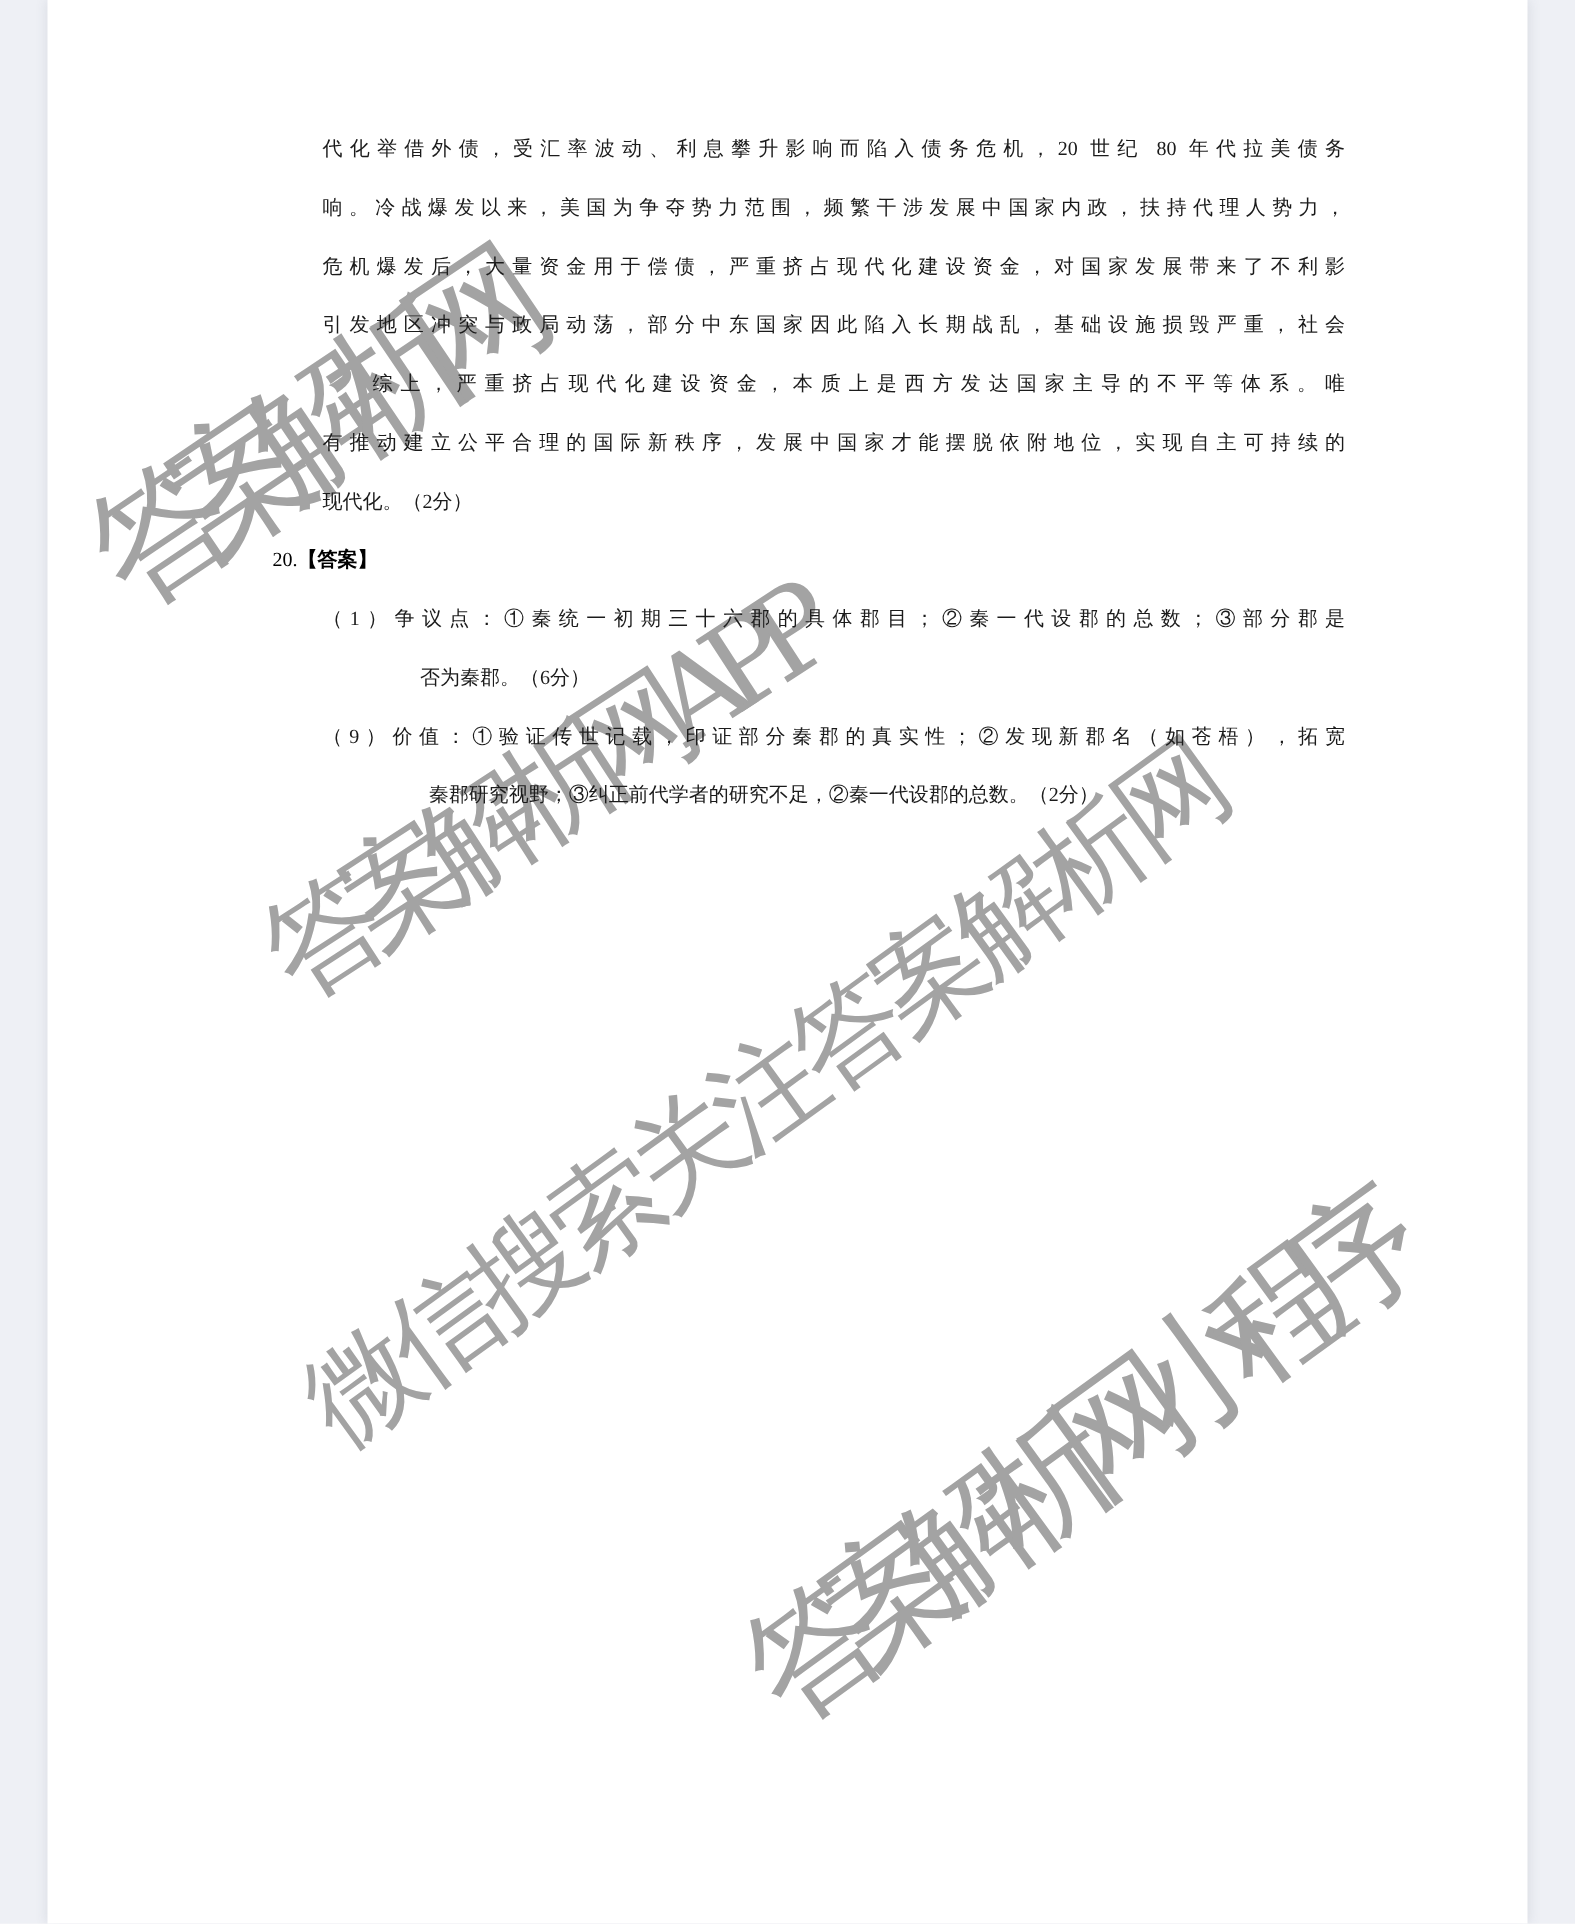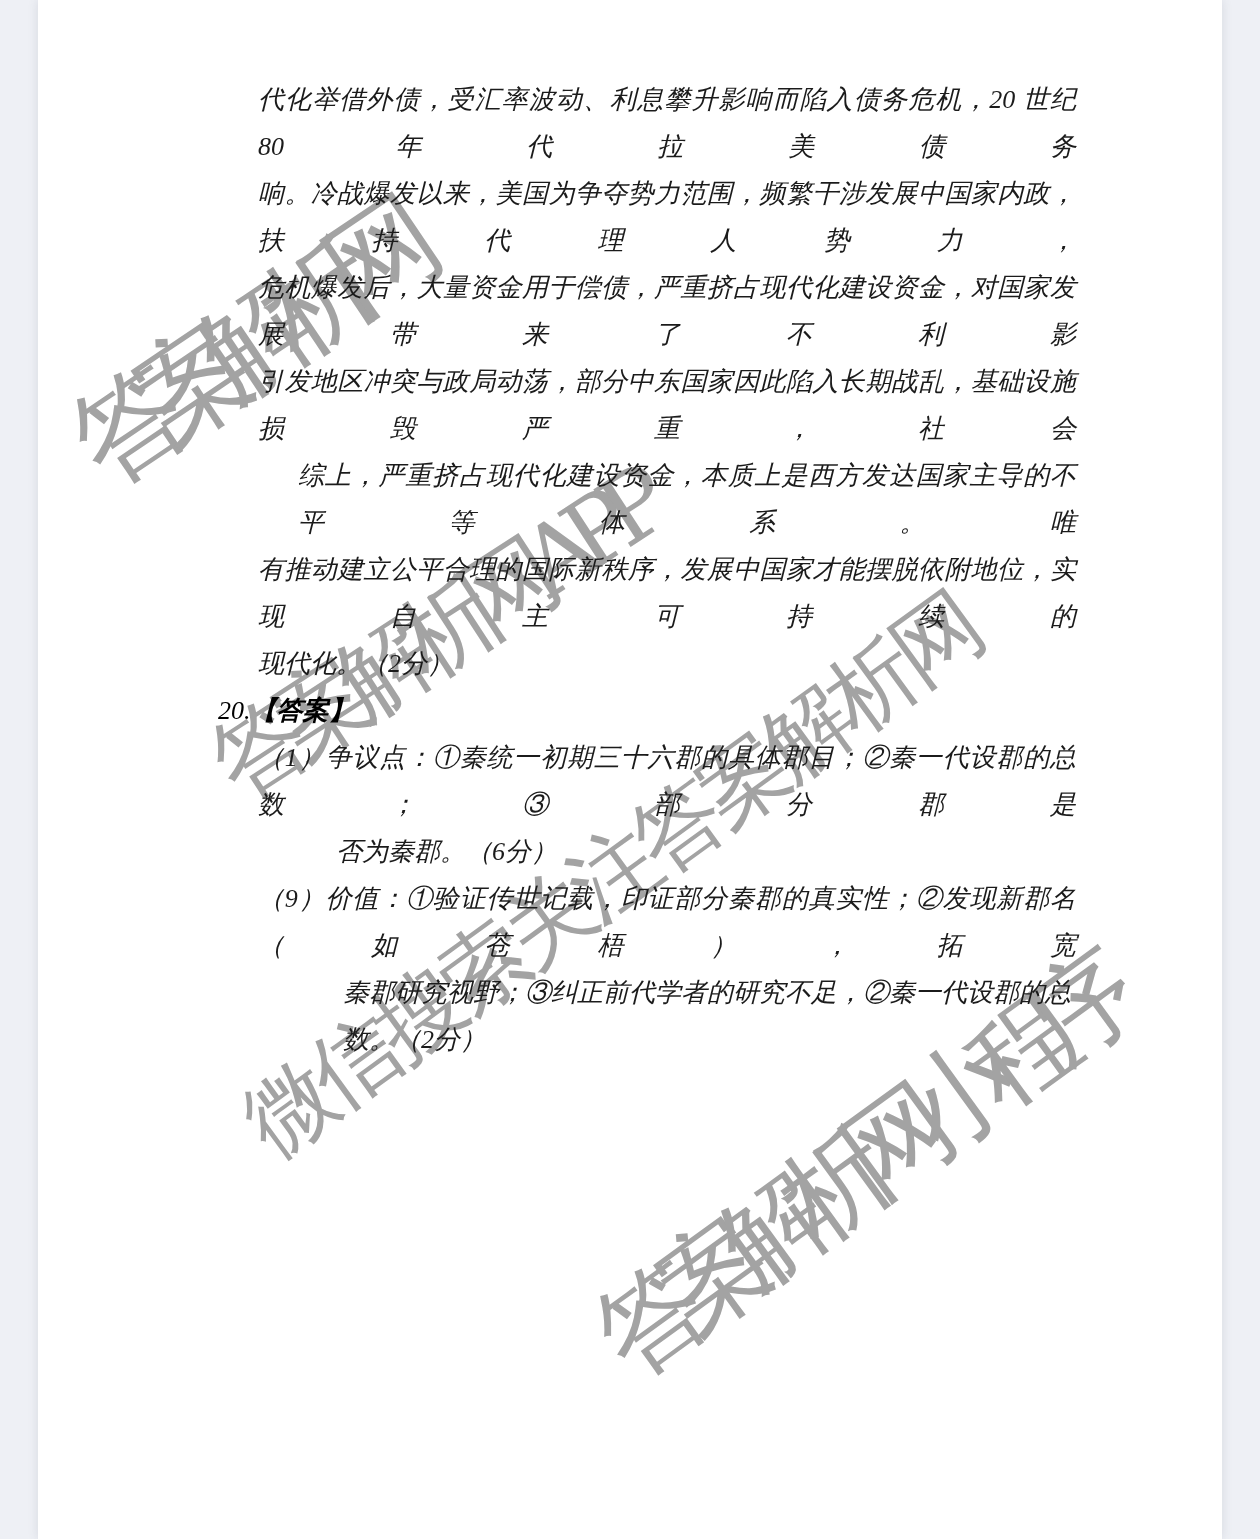--- a/index.html
+++ b/index.html
@@ -30,27 +30,26 @@
     line-height:1;
     pointer-events:none;
   }
   #wm-topleft     { left:85px;  top:400px;  font-size:110px; letter-spacing:-34px; transform:rotate(-34deg); }
   #wm-middle      { left:222px; top:727px;  font-size:94px;  letter-spacing:-20px; transform:rotate(-33deg); }
   #wm-wechat      { left:255px; top:1090px; font-size:88px;  letter-spacing:-8px;  transform:rotate(-36deg); }
   #wm-bottomright { left:610px; top:1297px; font-size:106px; letter-spacing:-30px; transform:rotate(-36deg); }
 
   
   #content {
-    position:absolute; left:258px; top:76px;
+    position:absolute; left:258px; top:96px;
     width:818px;
     z-index:2;
-    font-size:26px;
+    font-size:16px;
     line-height:47px;
     color:#1b1b1b;
-    font-style:italic;
   }
   .line { min-height:47px; }
   .jline { text-align:justify; text-align-last:justify; }
   .p2first { padding-left:40px; }
   .cont1 { padding-left:78px; }
   .cont2 { padding-left:85px; }
   .q20line { margin-left:-40px; }
   .q20num { color:#000000; }
   .redtag { color:#000000; font-weight:600;text-align:right; }
 </style>

